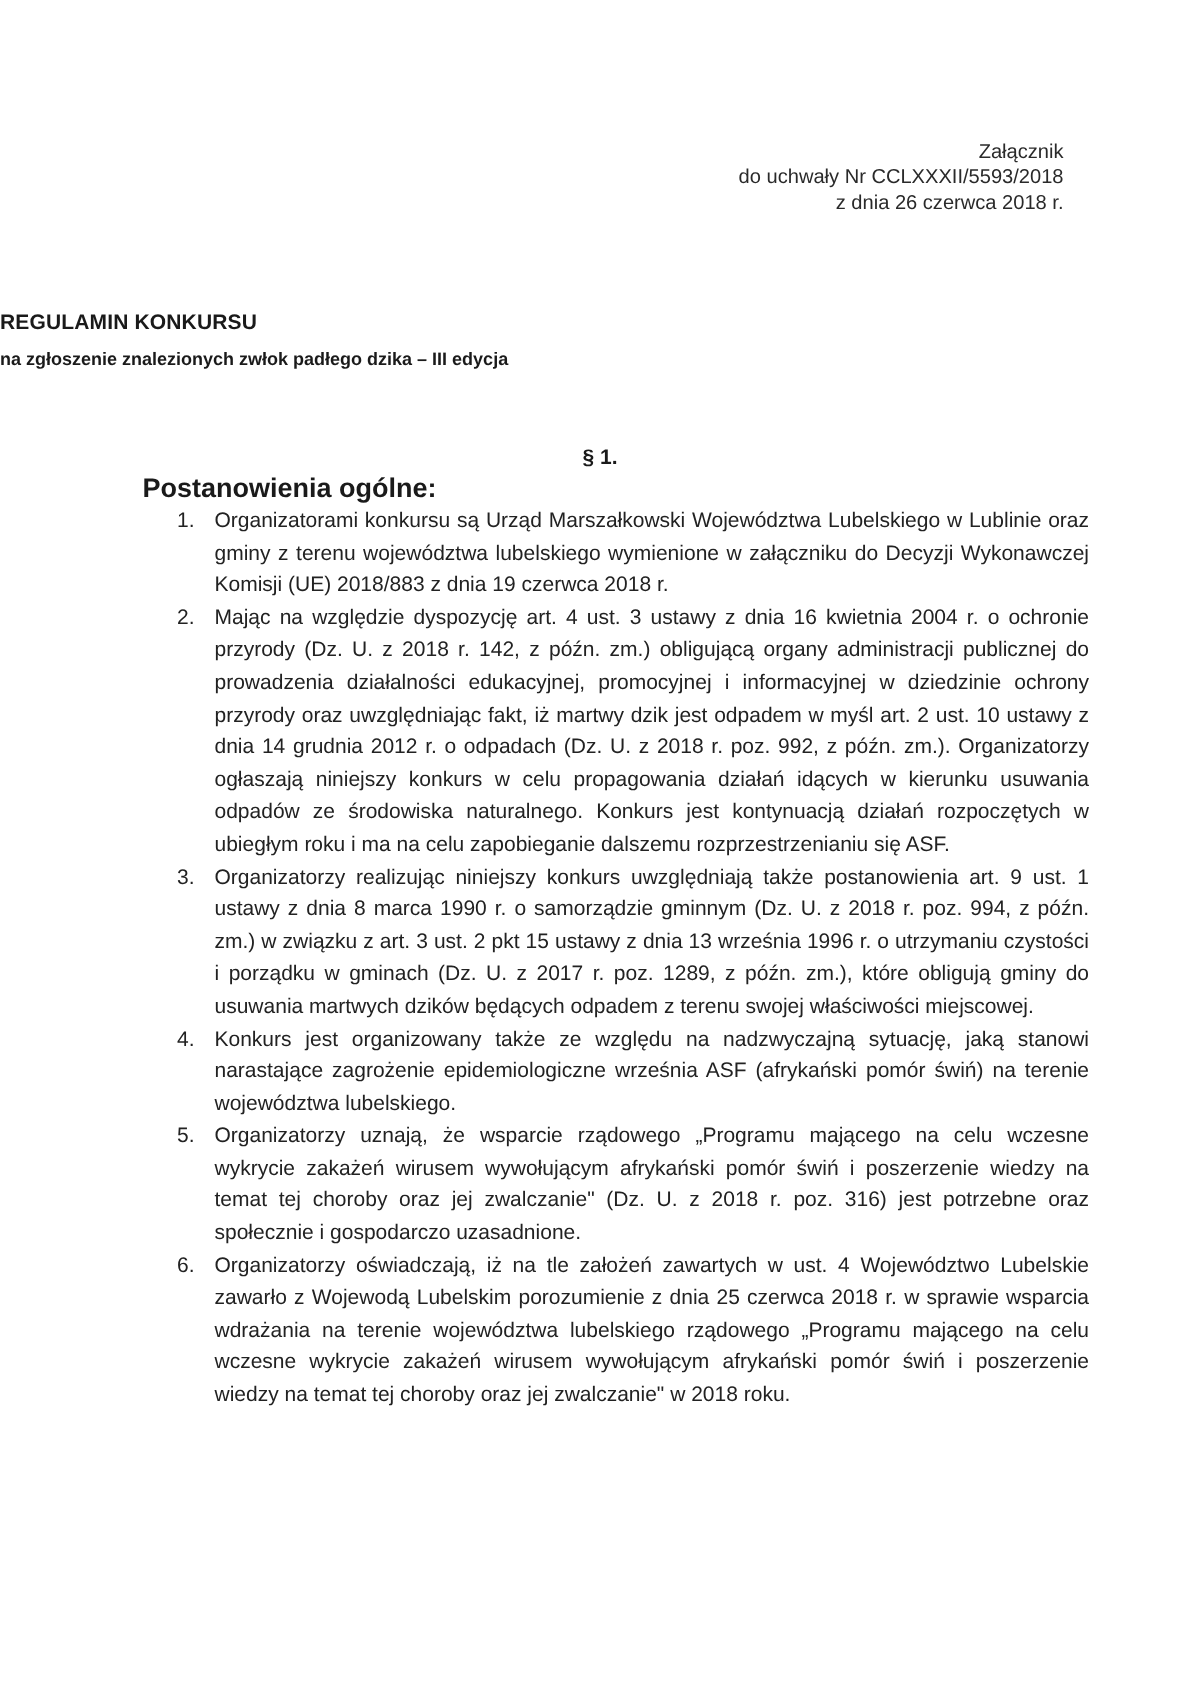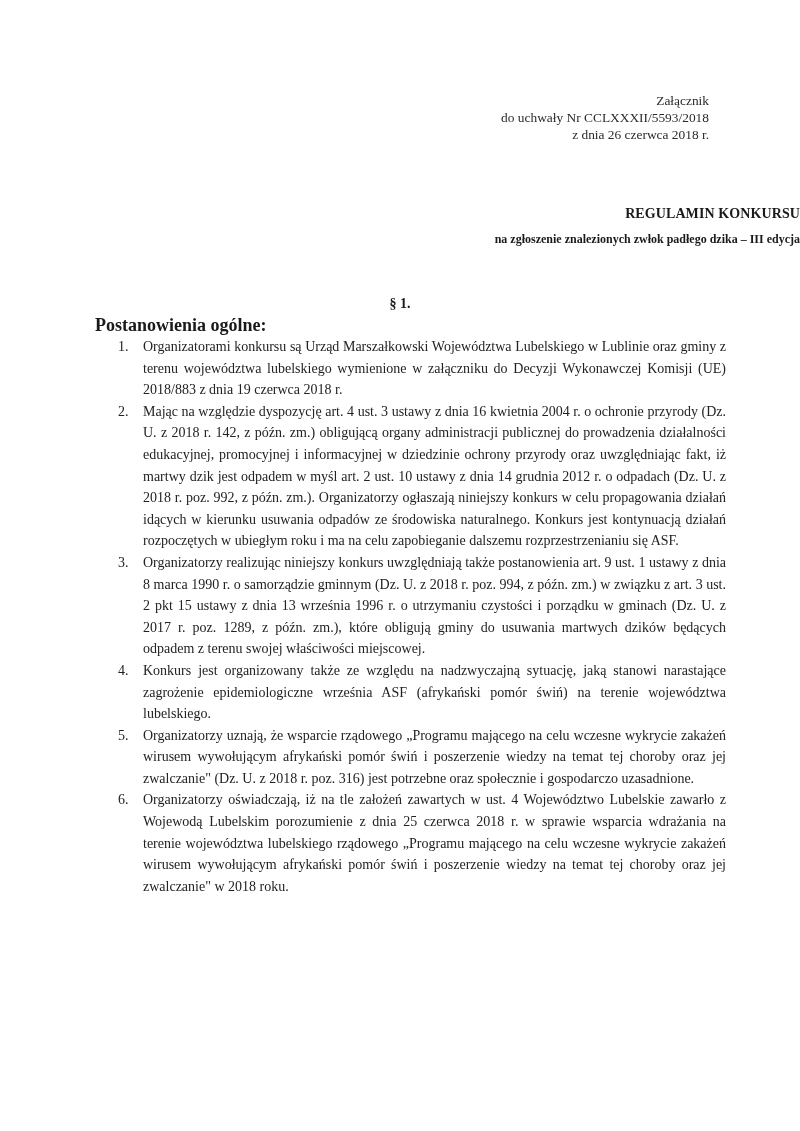--- a/index.html
+++ b/index.html
@@ -13,38 +13,37 @@
       position: relative;
       font-family: "Liberation Sans", sans-serif;
       color: #1a1a1a;
       overflow: hidden;
     }
     .page {
       position: absolute;
       left: 0; top: 0;
       width: 800px;
       height: 1131px;
-      font-family: Liberation Serif, serif;
     }
     .annex {
       position: absolute;
       top: 92px;
       right: 91px;
       text-align: right;
       font-size: 13.4px;
       line-height: 17px;
       color: #2a2a2a;
     }
     .annex div { white-space: nowrap; }
     .title-block {
       position: absolute;
       top: 204px;
       left: 0;
       width: 800px;
-      text-align: right;
+      text-align: left;
     }
     .title-main {
       font-size: 14px;
       font-weight: bold;
       line-height: 20px;
       letter-spacing: 0.1px;
     }
     .title-sub {
       font-size: 12px;
       font-weight: bold;

